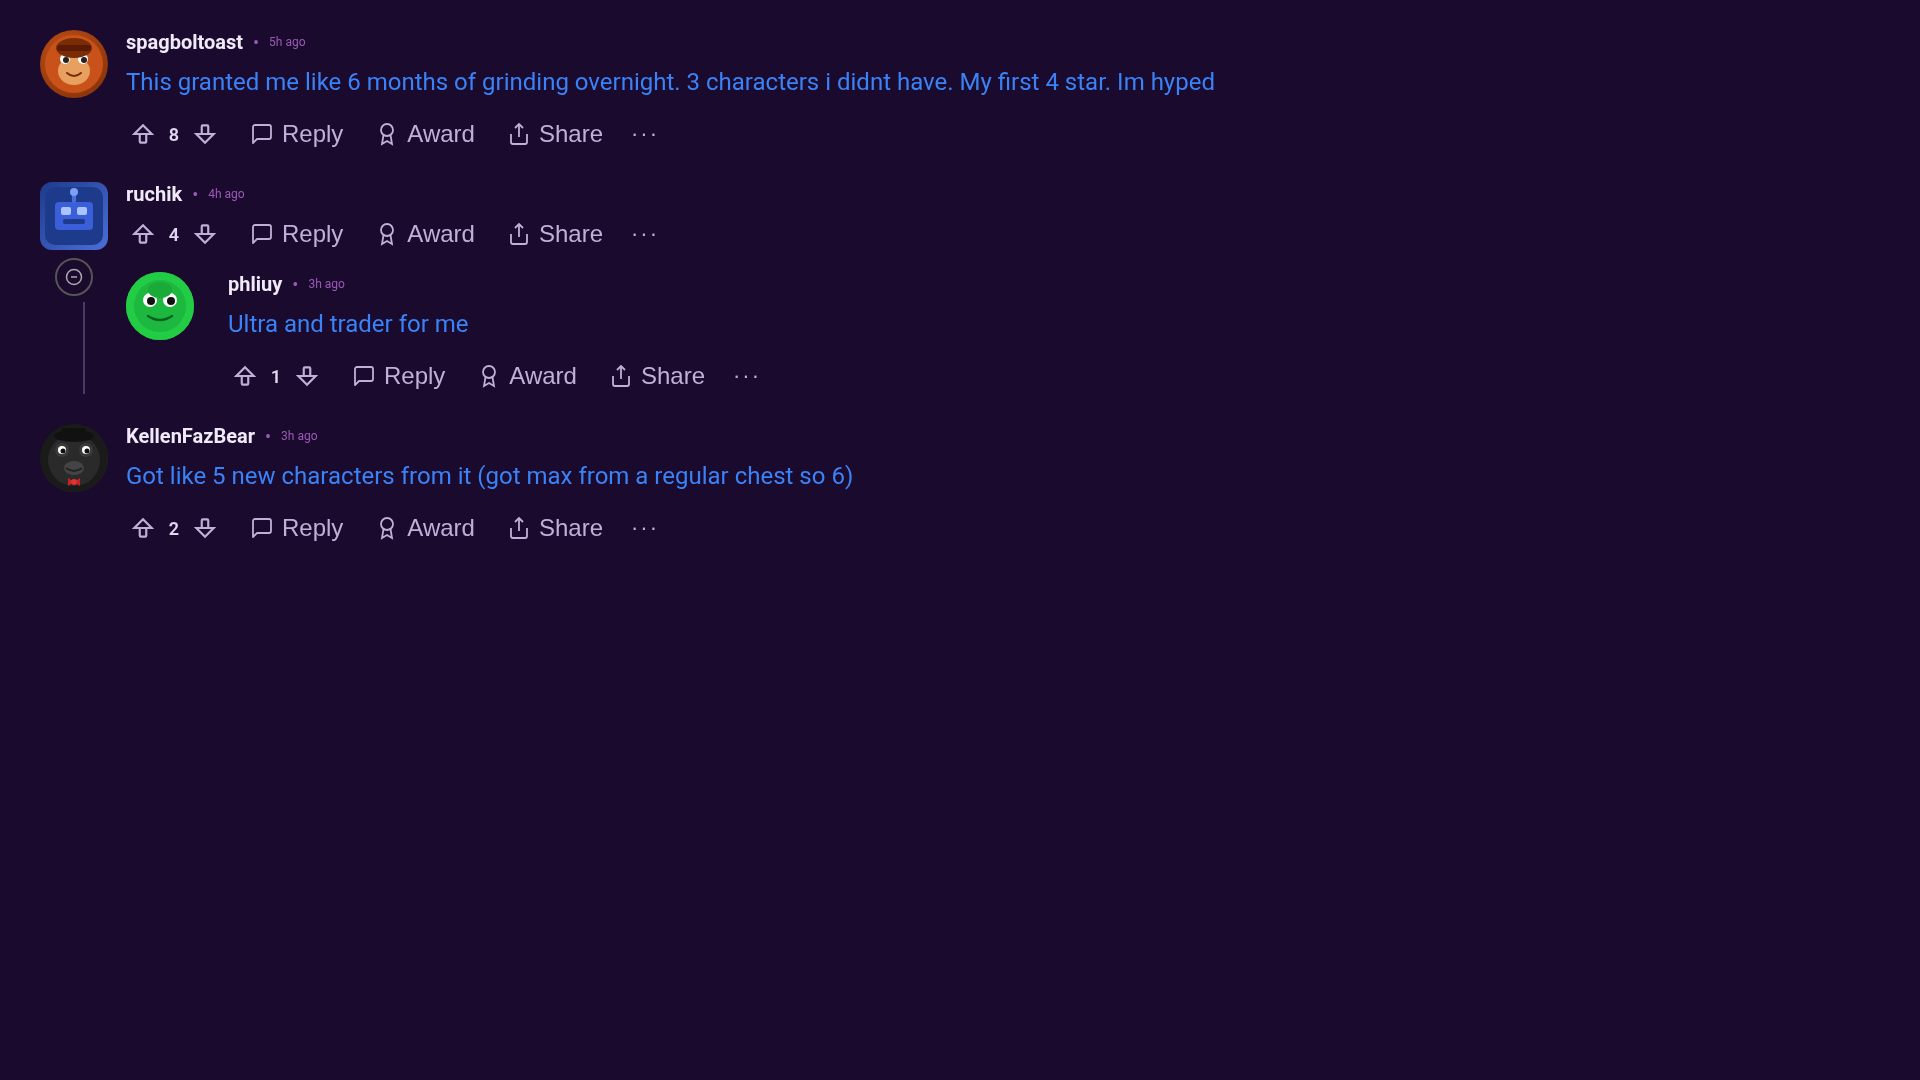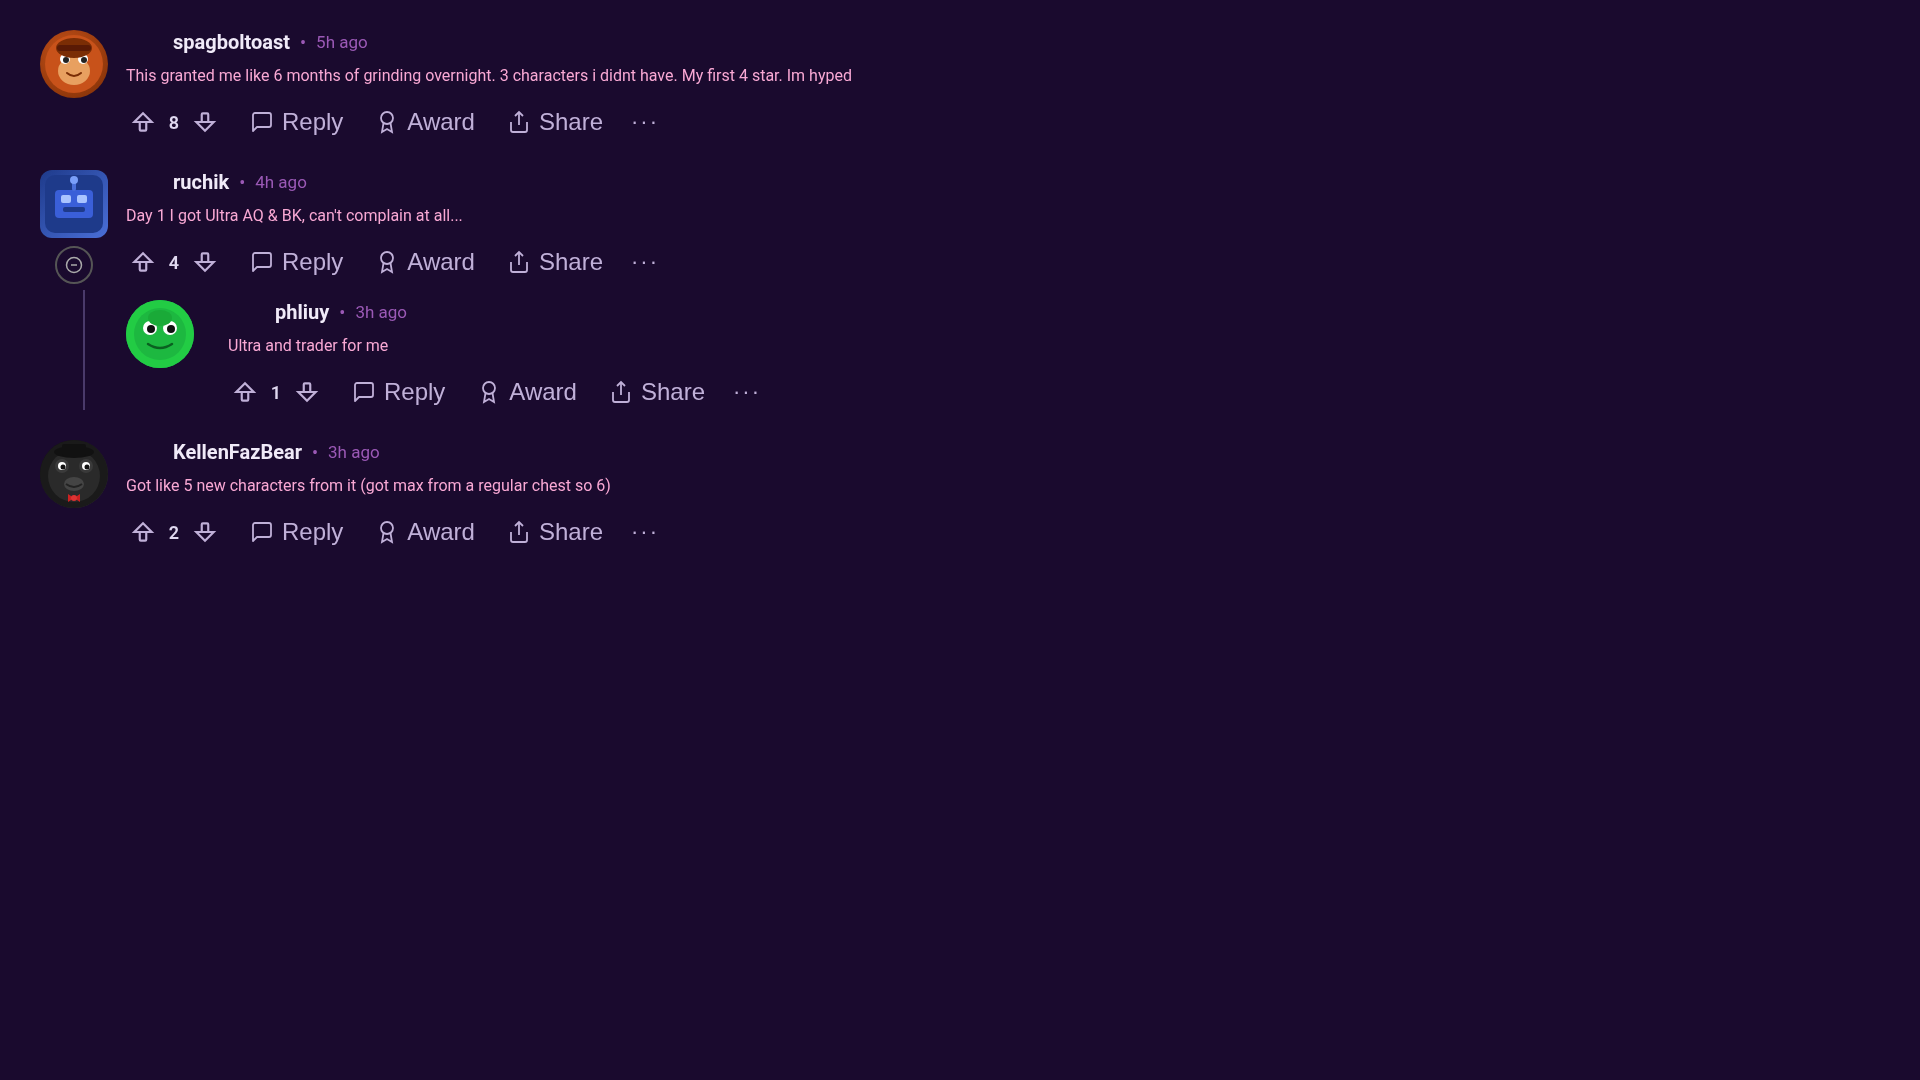--- a/index.html
+++ b/index.html
@@ -27,42 +27,41 @@
 
     .comment-body {
       flex: 1;
     }
 
     .comment-header {
       display: flex;
       align-items: center;
       gap: 10px;
       margin-bottom: 10px;
-      margin-left: 47px;
     }
 
     .username {
       font-weight: 700;
       font-size: 20px;
       color: #f0eaf8;
     }
 
     .dot {
       color: #9b59b6;
       font-size: 18px;
     }
 
     .timestamp {
       color: #9b59b6;
-      font-size: 17px;
+      font-size: 12px;
     }
 
     .comment-text {
-      font-size: 16px;
-      color: #f9a8d4;
+      font-size: 24px;
+      color: #3b82f6;
       line-height: 1.5;
       margin-bottom: 16px;
     }
 
     .action-bar {
       display: flex;
       align-items: center;
       gap: 8px;
     }
 
@@ -313,21 +312,20 @@
       </div>
     </div>
 
     <div class="thread-content">
       <div class="comment-body">
         <div class="comment-header">
           <span class="username">ruchik</span>
           <span class="dot">•</span>
           <span class="timestamp">4h ago</span>
         </div>
-        <div class="comment-text">Day 1 I got Ultra AQ &amp; BK, can't complain at all...</div>
         <div class="action-bar">
           <div class="vote-group">
             <button class="vote-btn">
               <svg width="26" height="26" viewBox="0 0 24 24" fill="none" stroke="#c0b0d8" stroke-width="2">
                 <path d="M12 4l8 8H4l8-8z"></path>
                 <rect x="9" y="12" width="6" height="8" rx="1"></rect>
               </svg>
             </button>
             <span class="vote-count">4</span>
             <button class="vote-btn">

